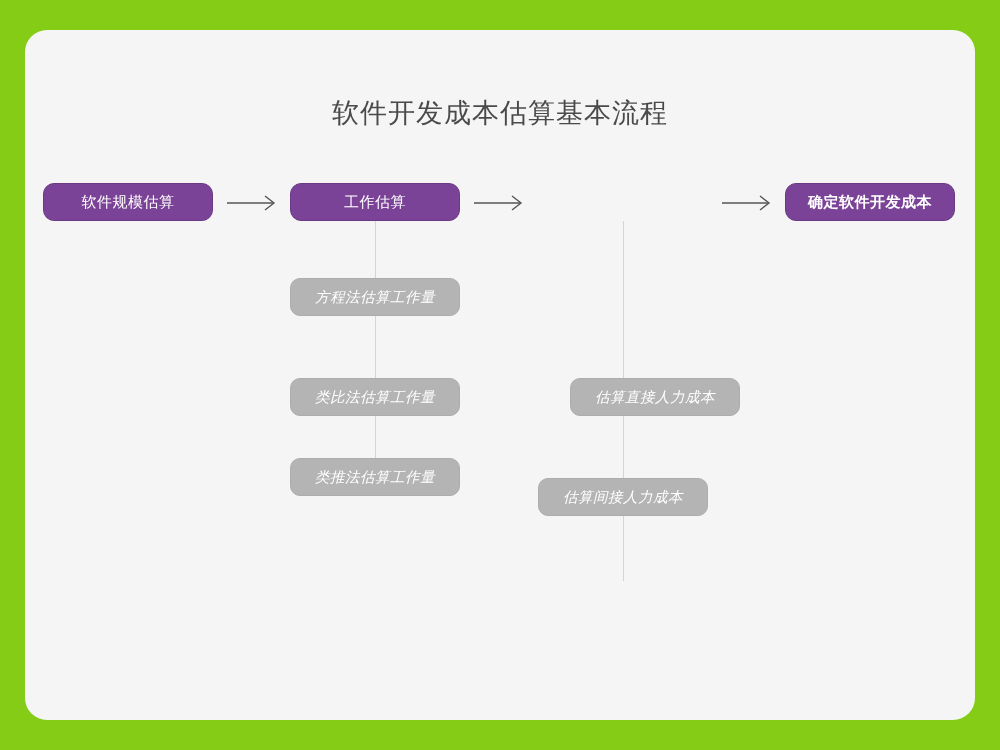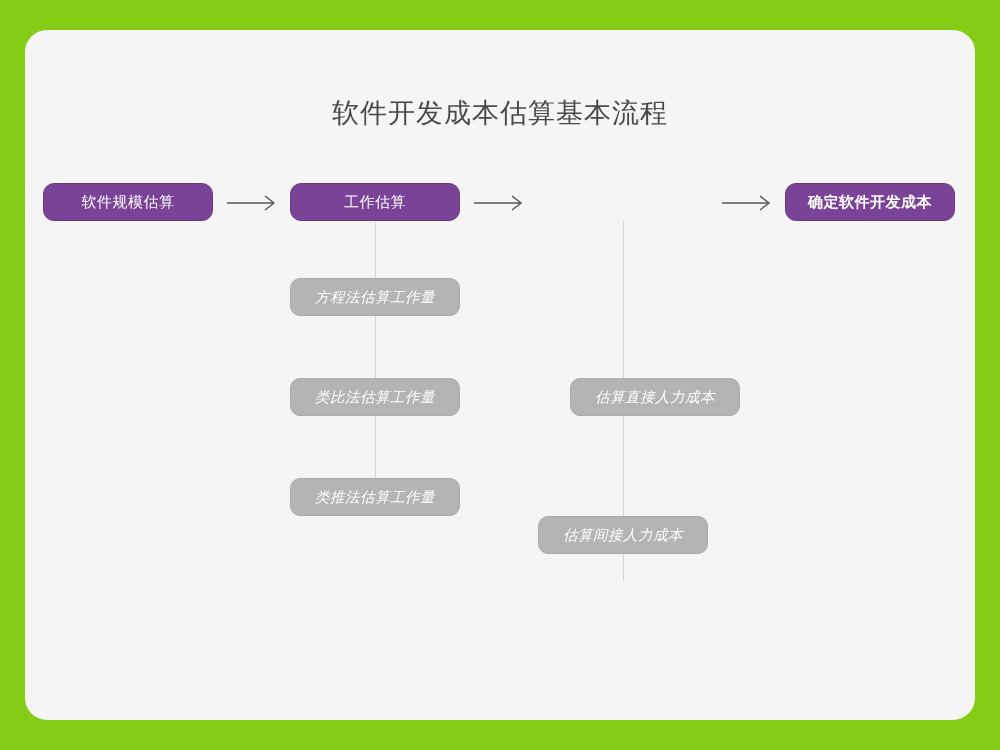--- a/index.html
+++ b/index.html
@@ -123,28 +123,28 @@
     </div>
 
     <div class="node secondary" style="left:290px; top:278px;">
       <span>方程法估算工作量</span>
     </div>
 
     <div class="node secondary" style="left:290px; top:378px;">
       <span>类比法估算工作量</span>
     </div>
 
-    <div class="node secondary" style="left:290px; top:478px;">
+    <div class="node secondary" style="left:290px; top:458px;">
       <span>类推法估算工作量</span>
     </div>
 
 
     <div class="node secondary" style="left:538px; top:378px;margin-left:32px;">
       <span>估算直接人力成本</span>
     </div>
 
-    <div class="node secondary" style="left:538px; top:478px;margin-top:38px;">
+    <div class="node secondary" style="left:538px; top:478px;">
       <span>估算间接人力成本</span>
     </div>
 
 
   </div>
 </div>
 
 </body></html>

